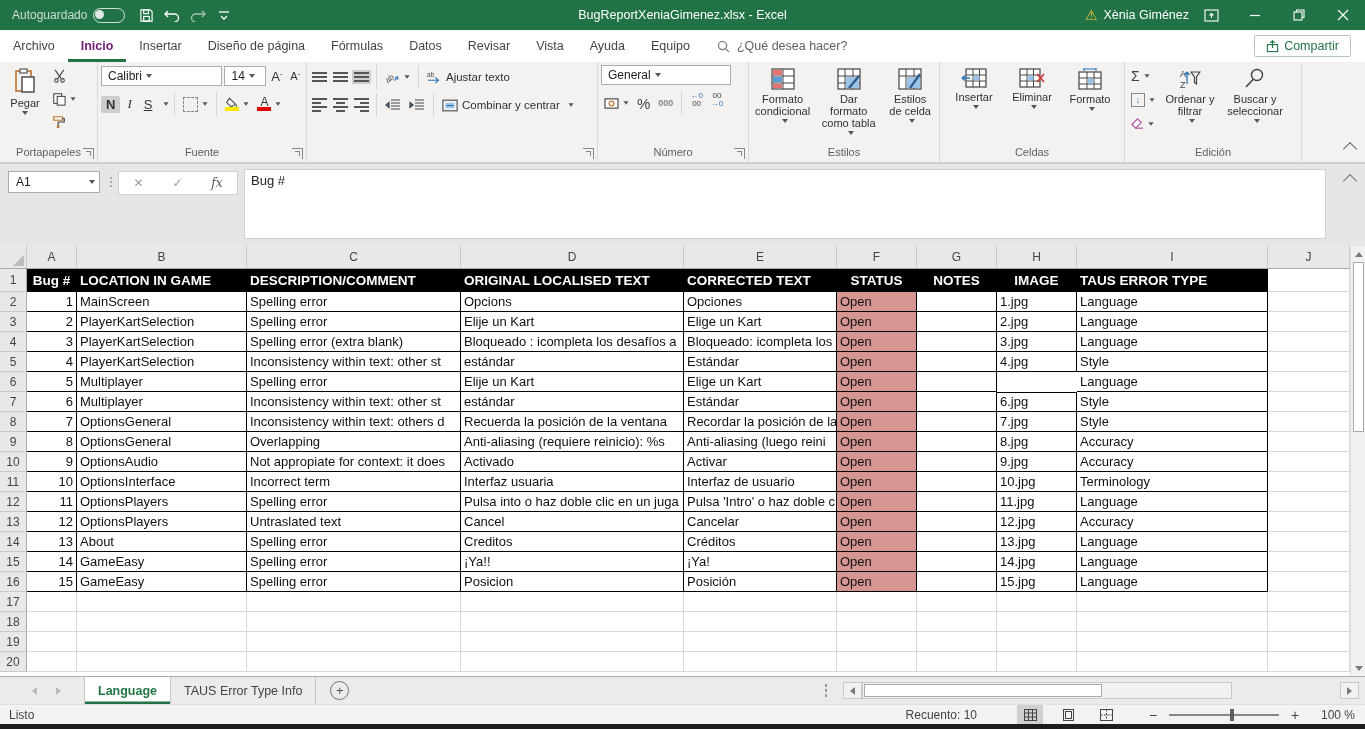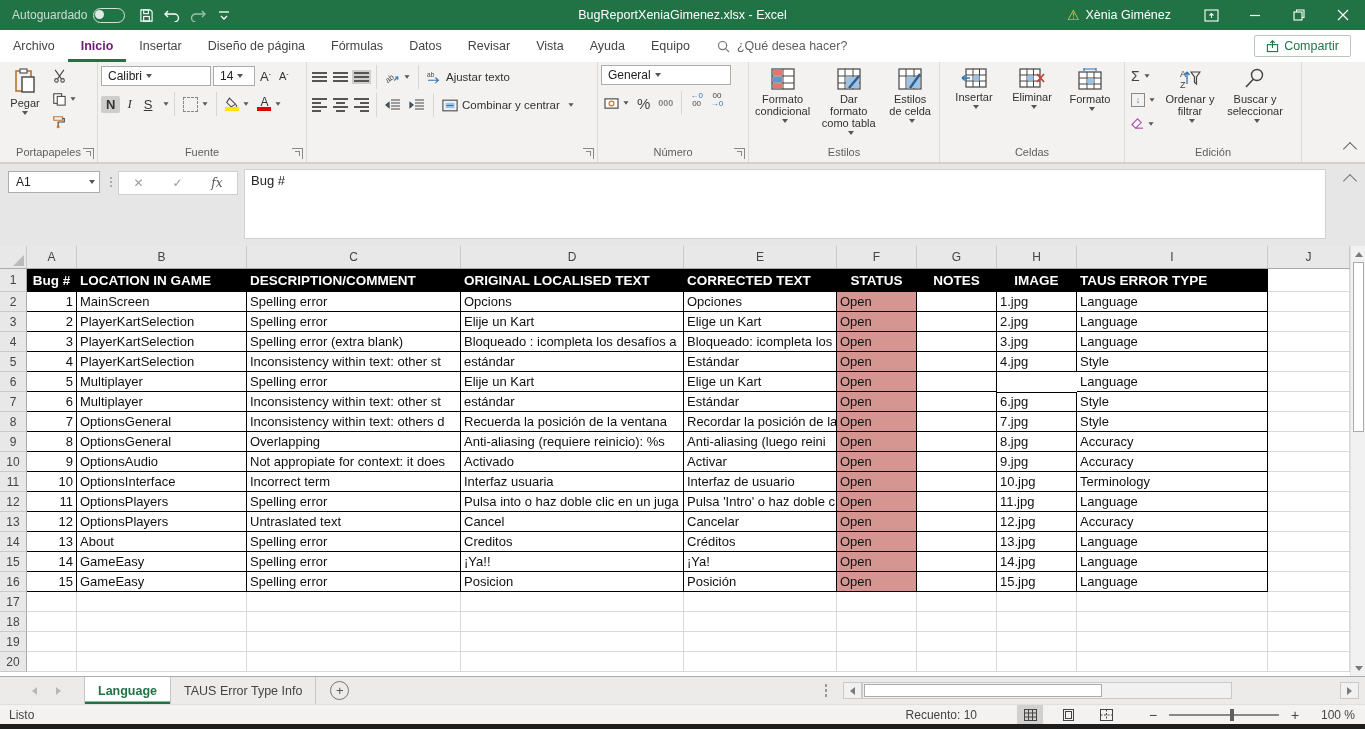--- a/index.html
+++ b/index.html
@@ -9,21 +9,21 @@
   
   #titlebar{top:0;left:0;width:1365px;height:30px;background:#217346;display:flex;align-items:center;color:#fff}
   .tb-dim{color:rgba(255,255,255,.75);font-size:12px}
   .toggle{width:30px;height:13px;border:1px solid rgba(255,255,255,.8);border-radius:8px;margin:0 8px 0 6px;position:relative}
   .toggle .knob{position:absolute;left:1px;top:1px;width:9px;height:9px;border-radius:50%;background:rgba(255,255,255,.85)}
   .qatbtn{width:26px;height:26px;display:flex;align-items:center;justify-content:center;color:rgba(255,255,255,.9)}
   .qatbtn.dim{opacity:.55}
   #tb-title{position:absolute;left:0;right:0;text-align:center;font-size:12.5px;color:#fff;pointer-events:none}
   #tb-right{margin-left:auto;display:flex;align-items:center;height:100%}
   .warn{color:#FFC83D;font-size:14px;margin-right:6px}
-  .user{font-size:12.5px;margin-right:18px}
+  .user{font-size:12.5px;}
   .winbtn{width:44px;height:30px;display:flex;align-items:center;justify-content:center}
   
   #tabrow{top:30px;left:0;width:1365px;height:32px;background:#fff;display:flex;align-items:stretch}
   .rtab{display:flex;align-items:center;padding:0 13px;font-size:12.5px;color:#444;cursor:default}
   .rtab.active{box-shadow:inset 0 -3px 0 #217346;color:#701a75;font-weight:bold}
   #search{display:flex;align-items:center;margin-left:14px;color:#605E5C;font-size:12.5px;gap:7px}
   #share{margin-left:auto;margin-right:14px;align-self:center;display:flex;align-items:center;gap:5px;
          border:1px solid #b8c7bd;background:#fff;color:#217346;font-size:12.5px;padding:3px 11px;border-radius:2px}
   
   #ribbon{top:62px;left:0;width:1365px;height:100px;background:#F3F2F1;border-bottom:1px solid #D4D2D0;display:flex}
@@ -247,21 +247,21 @@
         </span>
       </div>
     </div>
     <div class="rlabel"><span>Portapapeles</span></div>
     <span class="launcher"></span>
   </div>
 
   <div class="rgroup" style="width:208px">
     <div class="rbody" style="display:block">
       <div class="hrow" style="margin-bottom:5px">
-        <span class="combo" style="width:110px">
+        <span class="combo" style="width:122px">
             <span>Calibri</span>
             <span class="dd"></span>
           </span>
         <span class="combo" style="width:42px">
             <span>14</span>
             <span class="dd"></span>
           </span>
         <span class="sbtn" style="font-size:13px;color:#333">A<sup style="font-size:7px">ˆ</sup></span>
         <span class="sbtn" style="font-size:11px;color:#333">A<sup style="font-size:7px">ˇ</sup></span>
       </div>

